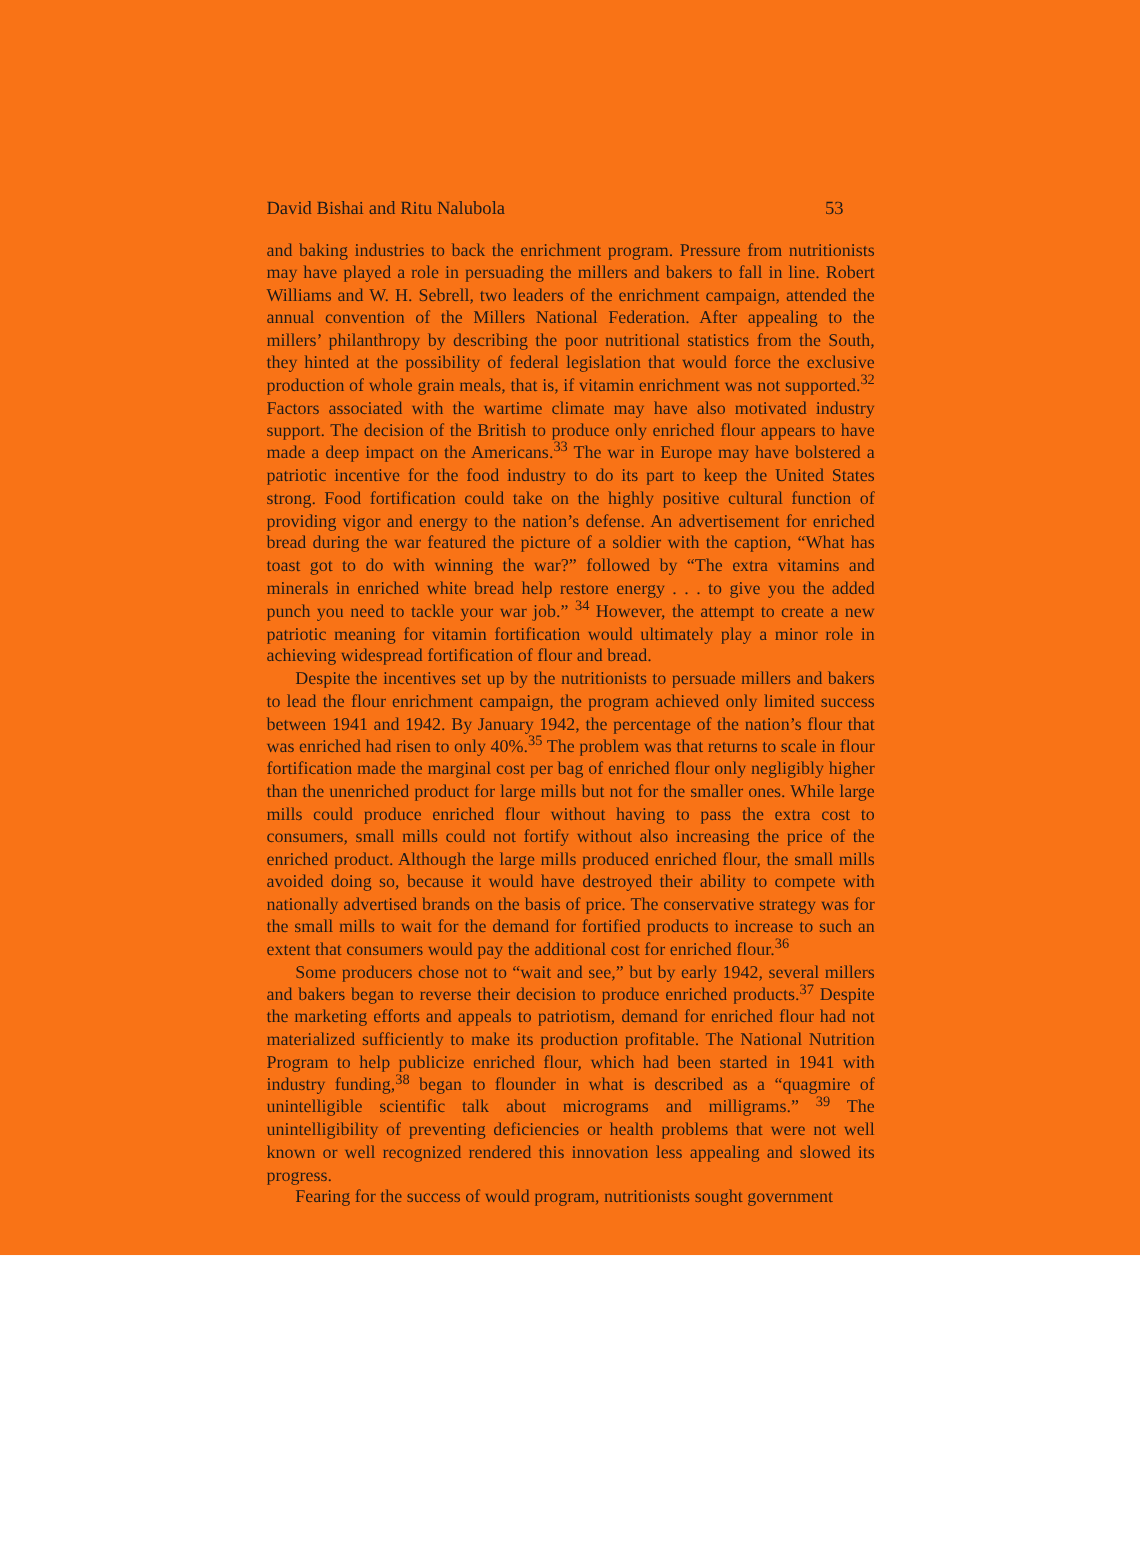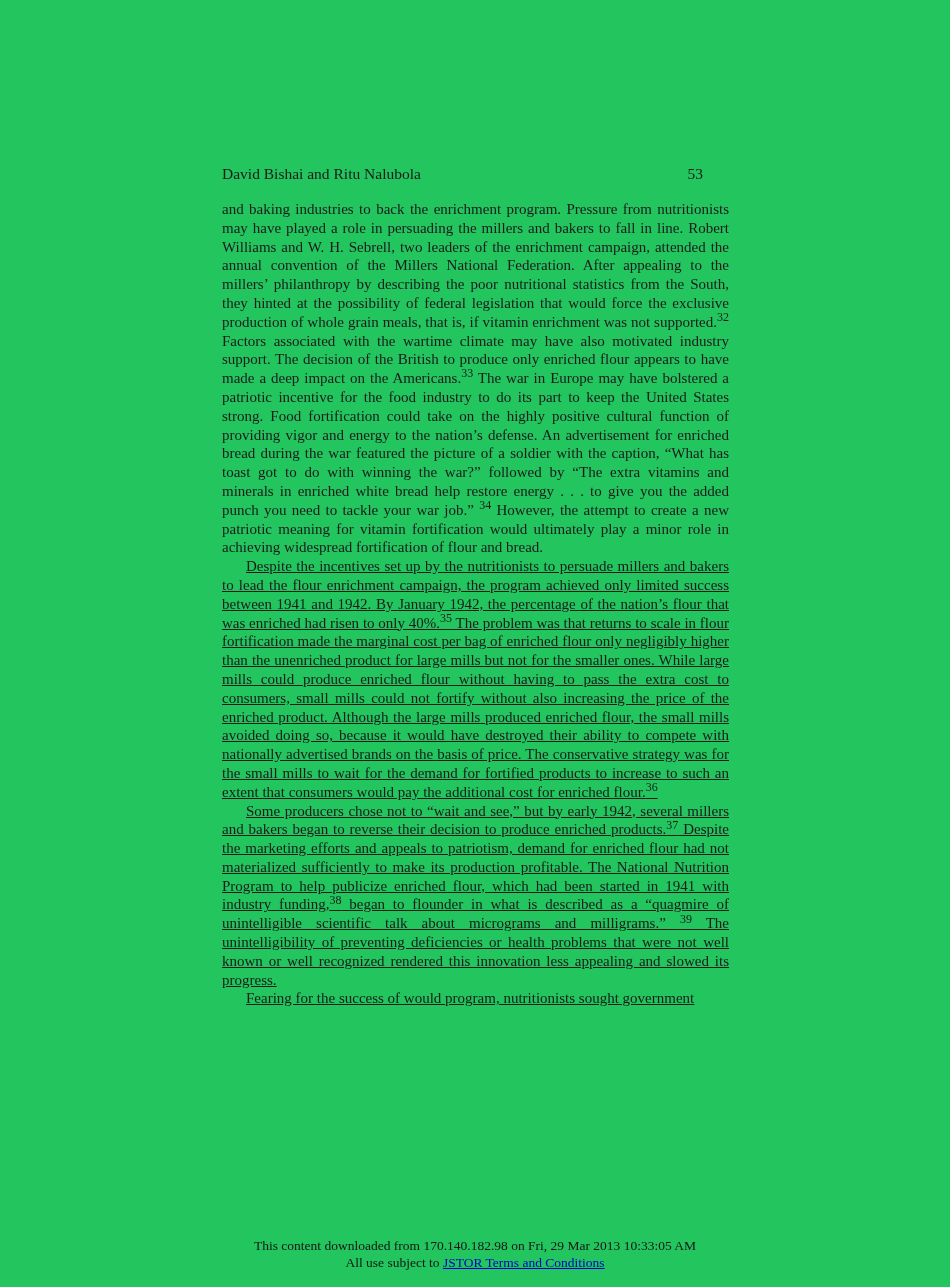--- a/index.html
+++ b/index.html
@@ -4,22 +4,22 @@
 <title>Journal Page Scan</title>
 <style>
   html, body {
     margin: 0;
     padding: 0;
     background: #ffffff;
   }
   .page {
     position: relative;
     width: 950px;
-    height: 1287px;
-    background: #22c55e;
+    height: 1046px;
+    background: #f97316;
     font-family: "Liberation Serif", "DejaVu Serif", serif;
     color: #1b1b1b;
     overflow: hidden;
   }
   .running-header {
     position: absolute;
     left: 222px;
     top: 164px;
     width: 507px;
     display: flex;
@@ -40,21 +40,20 @@
     font-size: 15px;
     line-height: 18.8px;
     text-align: justify;
   }
   .article p {
     margin: 0;
     padding: 0;
   }
   .article p.indent {
     text-indent: 24px;
-    text-decoration: underline;
   }
   sup.fn {
     font-size: 12px;
     line-height: 0;
     vertical-align: baseline;
     position: relative;
     top: -0.48em;
   }
   .page-footer {
     position: absolute;

